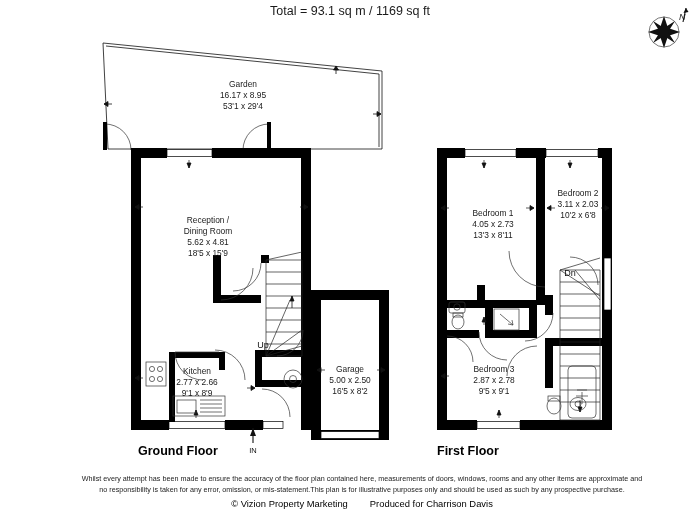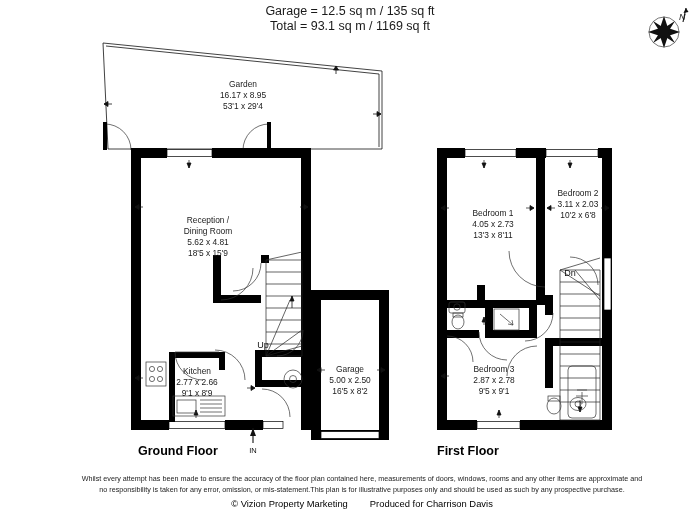--- a/index.html
+++ b/index.html
@@ -23,21 +23,20 @@
   .thinl{fill:none;stroke:#222;stroke-width:0.7;}
   .arc{fill:none;stroke:#333;stroke-width:0.7;}
   .win{fill:#ffffff;stroke:#000;stroke-width:0.7;}
   .fix{fill:none;stroke:#333;stroke-width:0.7;}
   .dimA{stroke:#111;stroke-width:0.8;fill:#111;}
 </style>
 </head>
 <body>
 
 <div class="hdr">
-  <div>Garage = 12.5 sq m / 135 sq ft</div>
   <div>Total = 93.1 sq m / 1169 sq ft</div>
 </div>
 
 <svg width="700" height="511" viewBox="0 0 700 511">
 
   <g>
     <circle cx="664" cy="32" r="15" fill="none" stroke="#555" stroke-width="0.8"></circle>
     <path d="M664 16 L668 28 L680 32 L668 36 L664 48 L660 36 L648 32 L660 28 Z" fill="#111"></path>
     <path d="M653 21 L664 28 L675 21 L668 32 L675 43 L664 36 L653 43 L660 32 Z" fill="#111"></path>
     <path d="M683 22 L686 8" stroke="#111" stroke-width="1.1" fill="none"></path>

